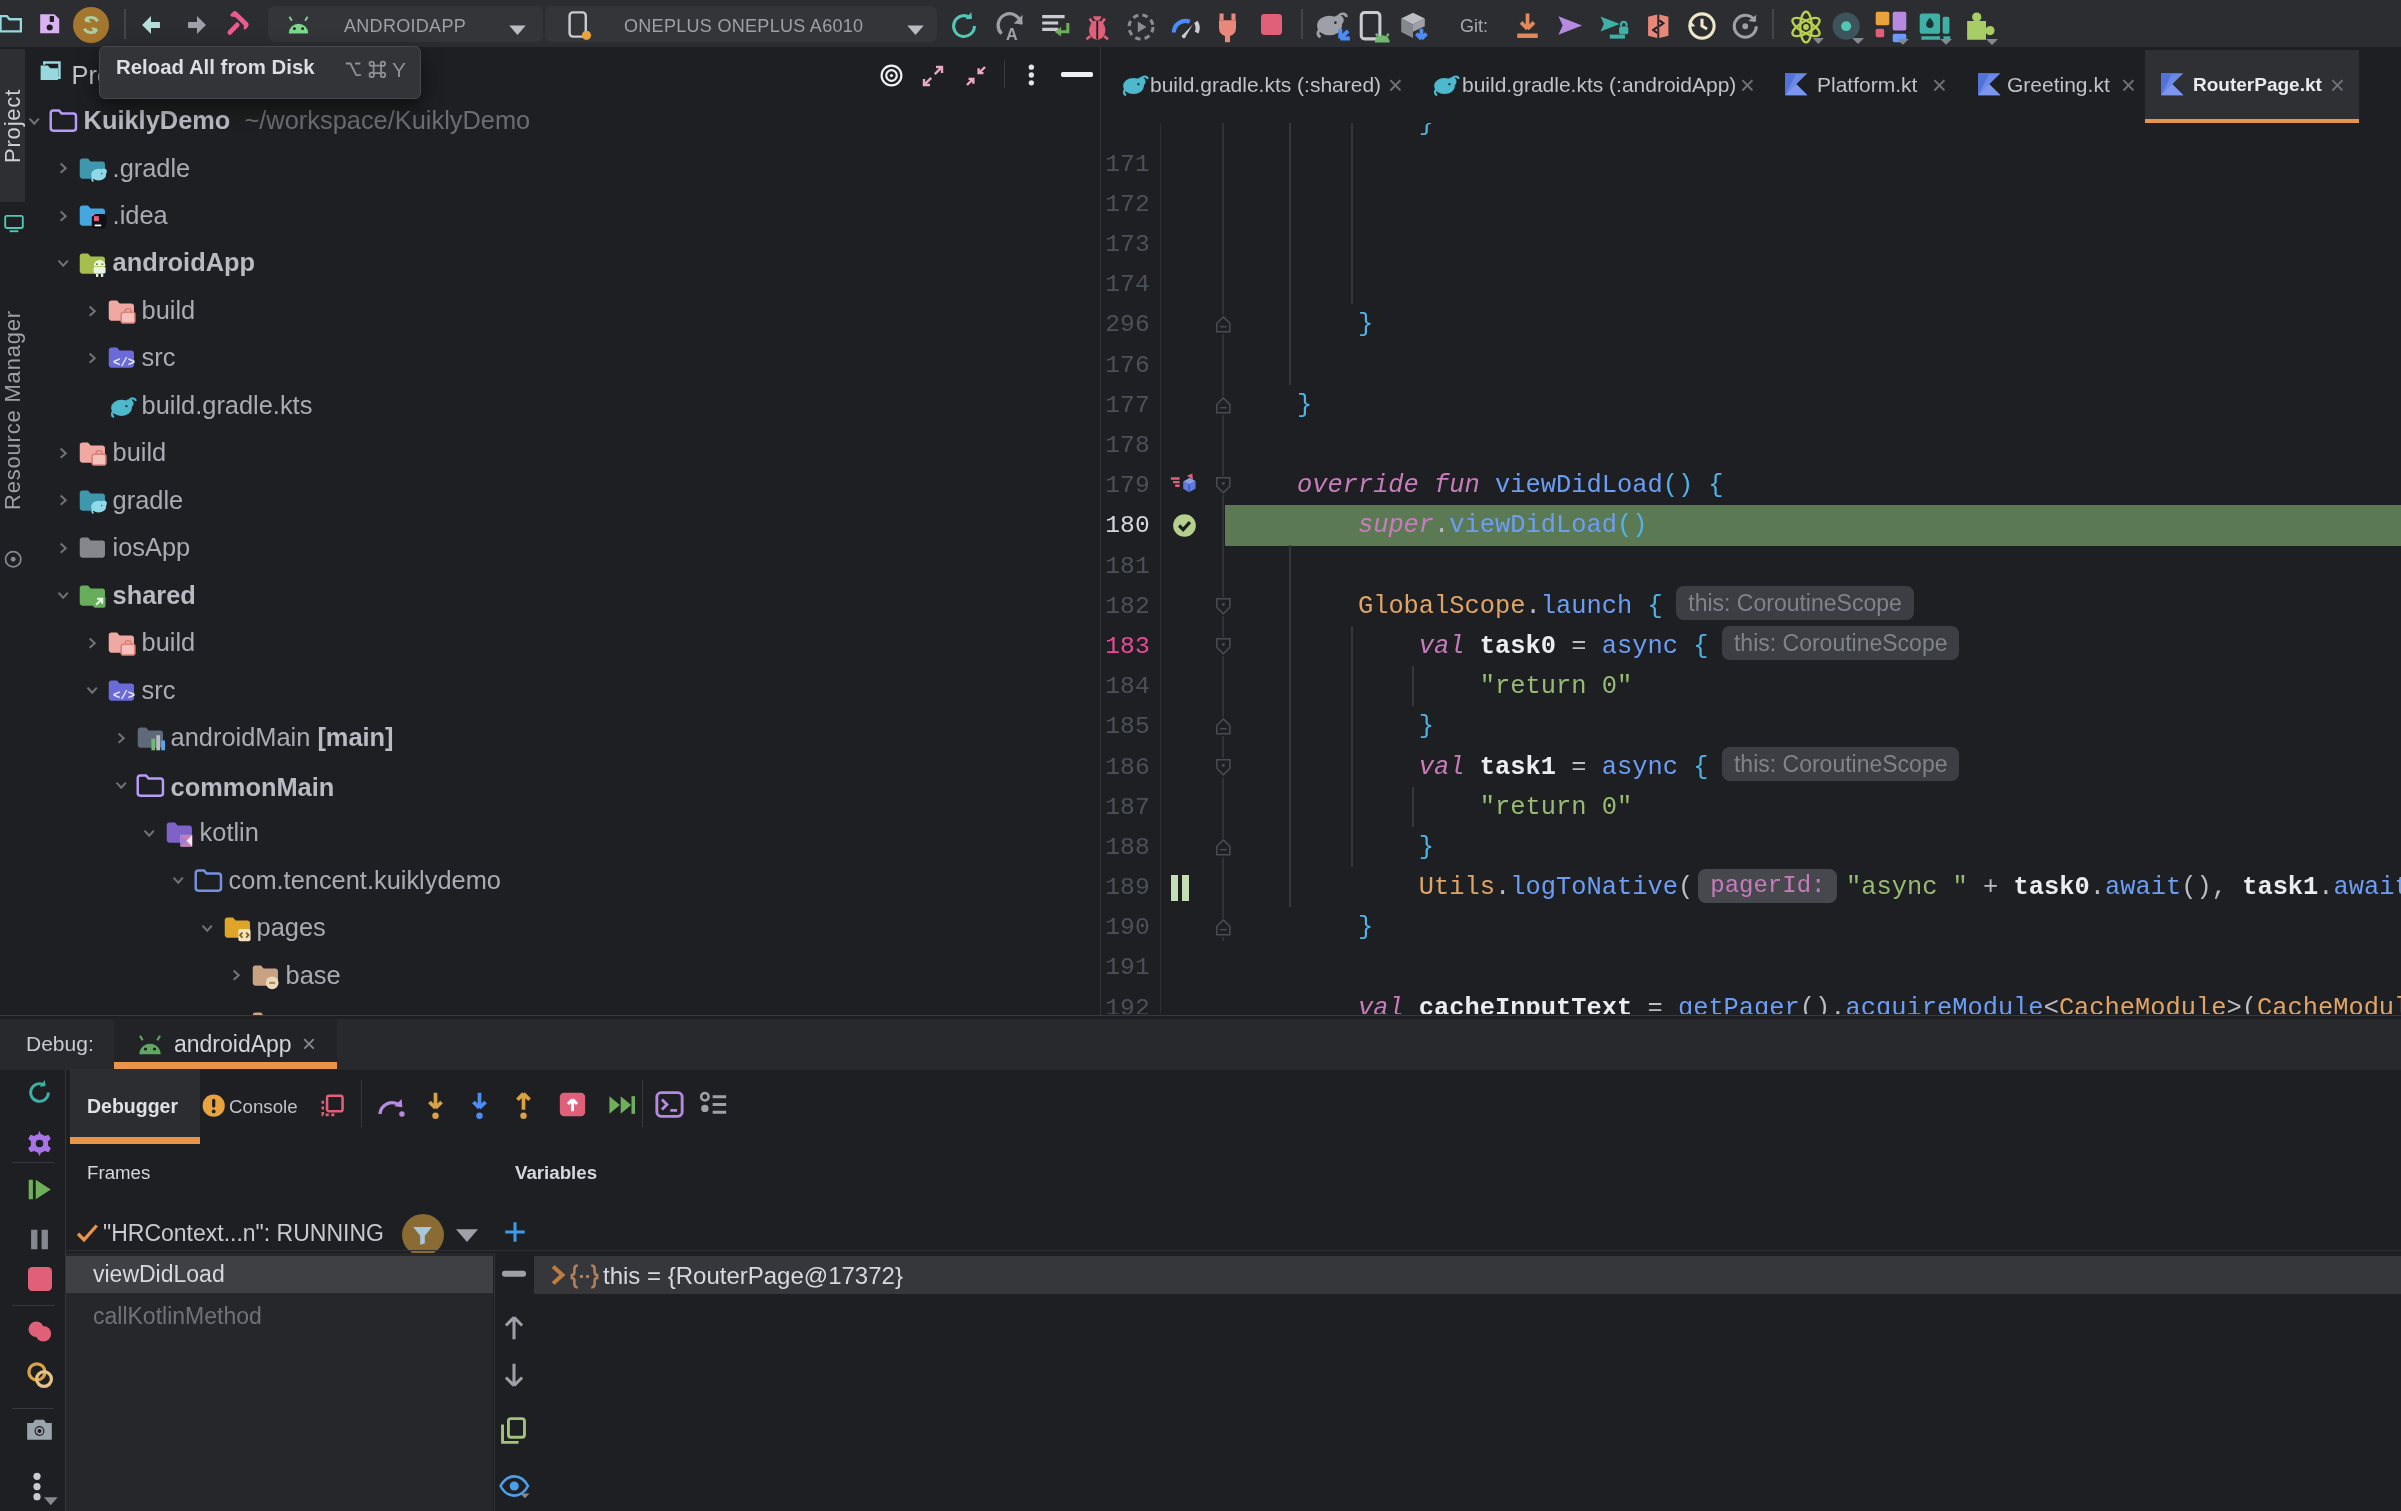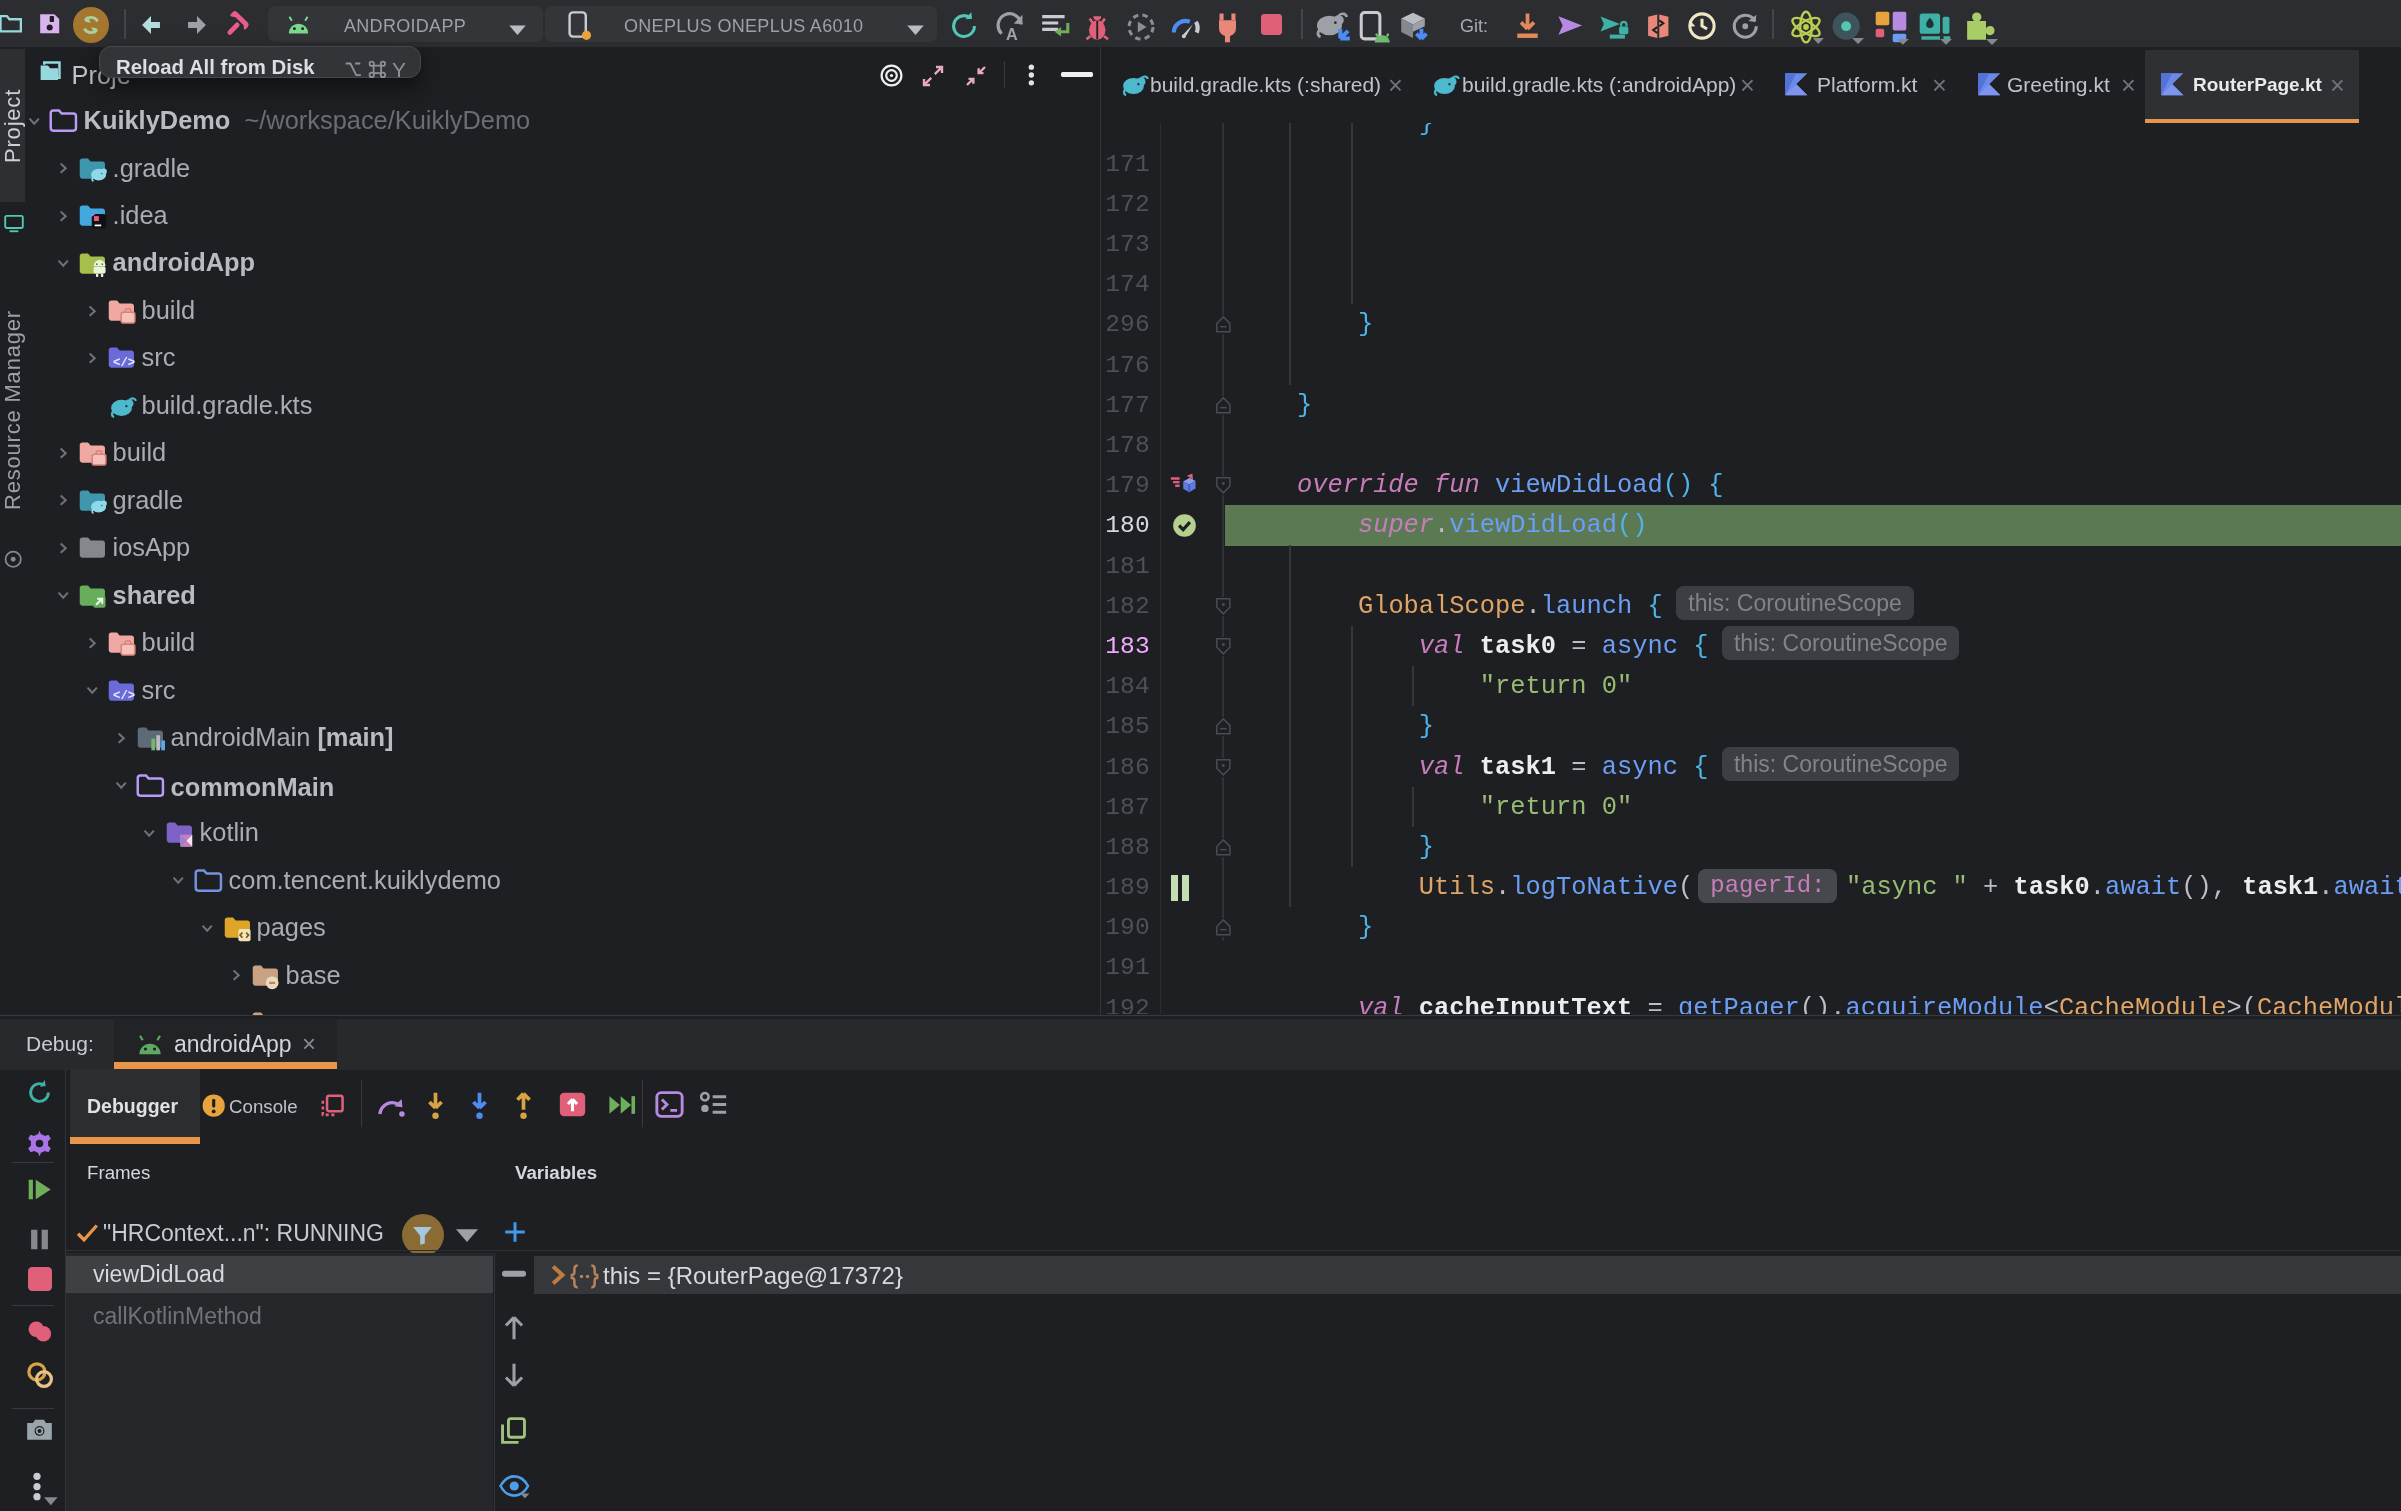--- a/index.html
+++ b/index.html
@@ -551,21 +551,21 @@
       <div class="ln" style="top:101px;color:#4b5059">173</div>
       <div class="ln" style="top:141px;color:#4b5059">174</div>
       <div class="ln" style="top:181px;color:#4b5059">296</div>
       <div class="ln" style="top:222px;color:#4b5059">176</div>
       <div class="ln" style="top:262px;color:#4b5059">177</div>
       <div class="ln" style="top:302px;color:#4b5059">178</div>
       <div class="ln" style="top:342px;color:#4b5059">179</div>
       <div class="ln" style="top:382px;color:#d5d8de">180</div>
       <div class="ln" style="top:423px;color:#4b5059">181</div>
       <div class="ln" style="top:463px;color:#4b5059">182</div>
-      <div class="ln" style="top:503px;color:#f0abfc">183</div>
+      <div class="ln" style="top:503px;color:#ec4899">183</div>
       <div class="ln" style="top:543px;color:#4b5059">184</div>
       <div class="ln" style="top:583px;color:#4b5059">185</div>
       <div class="ln" style="top:624px;color:#4b5059">186</div>
       <div class="ln" style="top:664px;color:#4b5059">187</div>
       <div class="ln" style="top:704px;color:#4b5059">188</div>
       <div class="ln" style="top:744px;color:#4b5059">189</div>
       <div class="ln" style="top:784px;color:#4b5059">190</div>
       <div class="ln" style="top:824px;color:#4b5059">191</div>
       <div class="ln" style="top:865px;color:#4b5059">192</div>
       <div class="cl" style="top:-19.6px">            <span class="pr">}</span></div>
@@ -745,21 +745,21 @@
       <rect x="5" y="1.5" width="9.5" height="11" rx="1.5" fill="none" stroke="#a3c27d" stroke-width="1.7"></rect>
       <path d="M11 15.5H1.5V5" fill="none" stroke="#a3c27d" stroke-width="1.7"></path>
     </svg>
   <svg style="left:499px;top:458px" width="30.5" height="24" viewBox="0 0 20 15">
       <path d="M1 7.5C3.2 3.4 6.4 1.2 10 1.2s6.8 2.2 9 6.3c-2.2 4.1-5.4 6.3-9 6.3S3.2 11.6 1 7.5z" fill="none" stroke="#4d9ee8" stroke-width="1.7"></path>
       <circle cx="10" cy="7.5" r="3" fill="#4d9ee8"></circle>
       <path d="M15 13.5h6l-3 3z" fill="#85888e" transform="translate(-1,-1)"></path>
     </svg>
 </div>
 
-<div id="tooltip" class="abs" style="left:99px;top:46px;width:322px;height:32px;background:#323438;border:0.8px solid #46484d;border-radius:12px;box-shadow:0 8.5px 20.4px rgba(0,0,0,.5);z-index:50">
+<div id="tooltip" class="abs" style="left:99px;top:46px;width:322px;height:53px;background:#323438;border:0.8px solid #46484d;border-radius:6px;box-shadow:0 8.5px 20.4px rgba(0,0,0,.5);z-index:50">
   <span class="abs" style="left:16px;top:9.3px;font-size:20.4px;font-weight:bold;color:#dcdee3;white-space:nowrap">Reload All from Disk</span>
   <svg style="left:244px;top:12.7px" width="18.7" height="18.7" viewBox="0 0 16 16">
       <path d="M1.5 3h4l5 10h4M9.5 3h4.5" fill="none" stroke="#8e9197" stroke-width="1.6"></path>
     </svg>
   <svg style="left:268px;top:12.7px" width="18.7" height="18.7" viewBox="0 0 16 16">
       <path d="M4.8 4.8v6.4m6.4-6.4v6.4M4.8 4.8h6.4M4.8 11.2h6.4" fill="none" stroke="#8e9197" stroke-width="1.5"></path>
       <circle cx="3.2" cy="3.2" r="1.9" fill="none" stroke="#8e9197" stroke-width="1.5"></circle>
       <circle cx="12.8" cy="3.2" r="1.9" fill="none" stroke="#8e9197" stroke-width="1.5"></circle>
       <circle cx="3.2" cy="12.8" r="1.9" fill="none" stroke="#8e9197" stroke-width="1.5"></circle>
       <circle cx="12.8" cy="12.8" r="1.9" fill="none" stroke="#8e9197" stroke-width="1.5"></circle>

